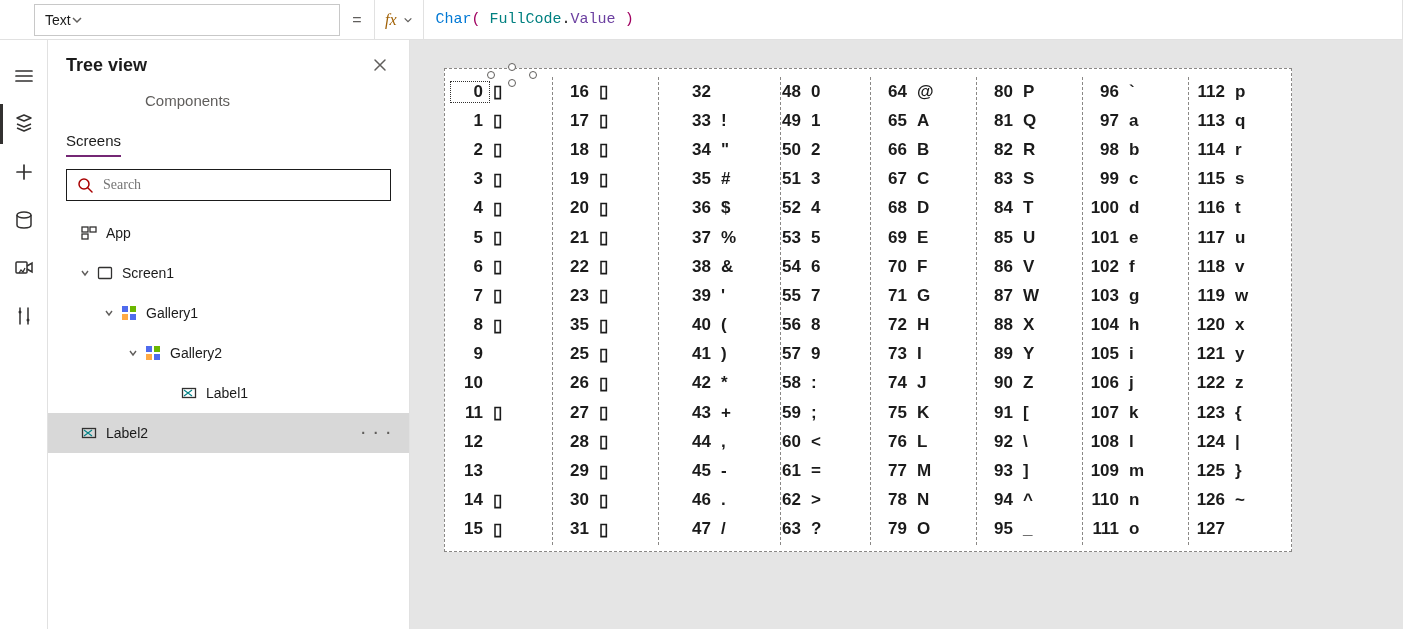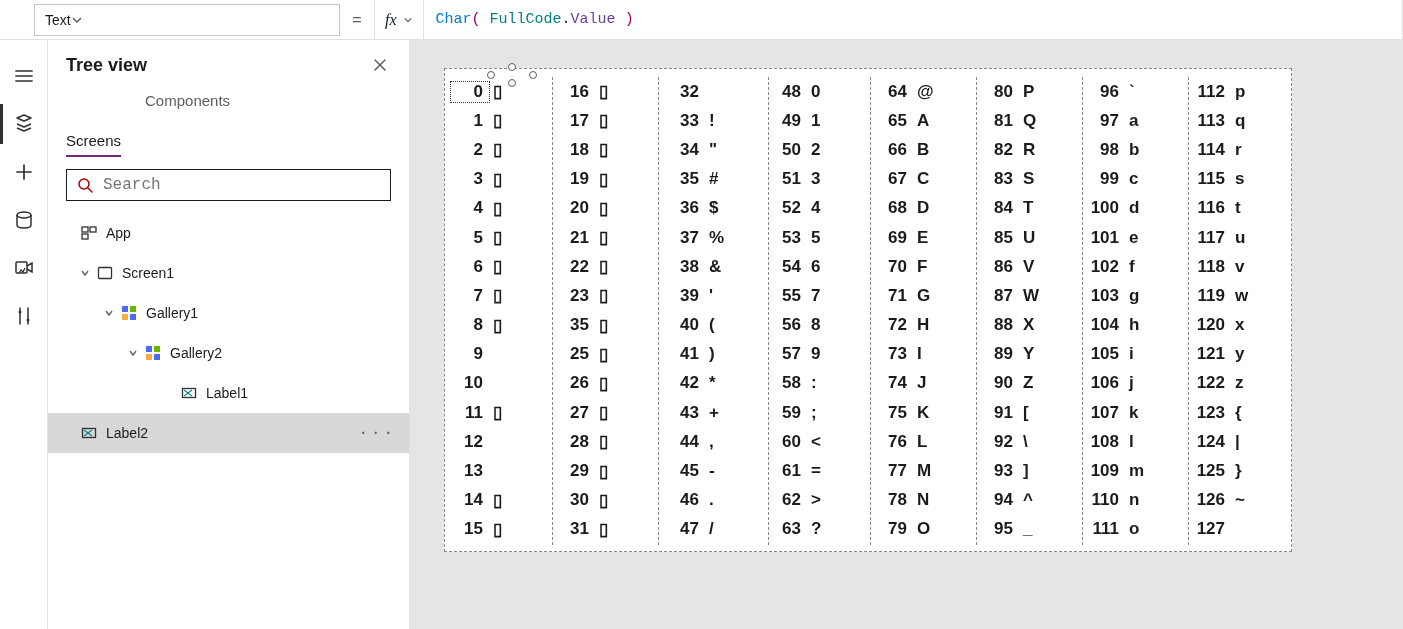--- a/index.html
+++ b/index.html
@@ -56,21 +56,21 @@
     display: flex;
     align-items: center;
     gap: 6px;
     padding: 0 10px;
     height: 40px;
     border-left: 1px solid var(--border);
     border-right: 1px solid var(--border);
     font-style: italic;
     font-family: "Segoe UI", serif;
     font-size: 16px;
-    color: #0f172a;
+    color: #a16207;
     cursor: pointer;
   }
   .fx .chev { font-size: 10px; font-style: normal; color: var(--muted);}
   .formula-bar {
     flex: 1;
     padding: 0 12px;
     height: 40px;
     display: flex;
     align-items: center;
     font-family: Consolas, "Courier New", monospace;
@@ -162,22 +162,22 @@
     align-items: center;
     gap: 8px;
     height: 32px;
     width: 100%;
     border: 1px solid var(--text);
     padding: 0 10px;
   }
   .search input {
     border: none; outline: none;
     flex: 1;
-    font-size: 16px;
-    font-family: Liberation Mono, monospace;
+    font-size: 14px;
+    font-family: Liberation Serif, serif;
   }
   .search .mag { color: #a80000; }
   .tree-items { flex: 1; overflow: auto; }
   .trow {
     display: flex;
     align-items: center;
     height: 40px;
     padding-right: 12px;
     cursor: pointer;
   }
@@ -550,21 +550,21 @@
           </div>
           <div class="row">
             <span class="code">30</span>
             <span class="char">▯</span>
           </div>
           <div class="row">
             <span class="code">31</span>
             <span class="char">▯</span>
           </div>
         </div>
-        <div class="col" style="left: 222px;">
+        <div class="col" style="left: 234px;">
           <div class="row">
             <span class="code">32</span>
             <span class="char"></span>
           </div>
           <div class="row">
             <span class="code">33</span>
             <span class="char">!</span>
           </div>
           <div class="row">
             <span class="code">34</span>

